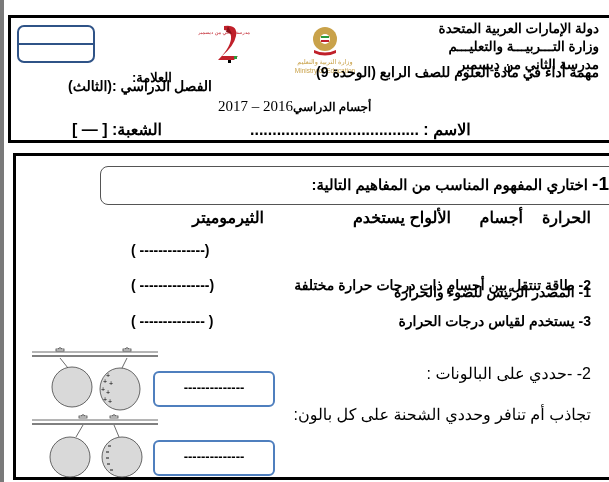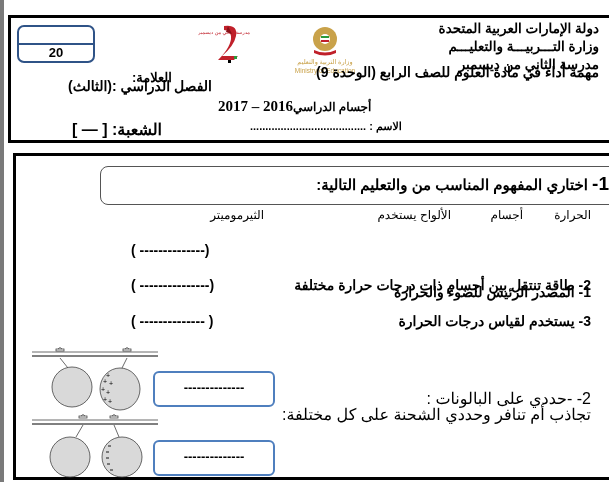--- a/index.html
+++ b/index.html
@@ -3,48 +3,47 @@
 <meta charset="utf-8">
 <style>
   html, body { margin:0; padding:0; }
   body { width:609px; height:482px; background:#fff; position:relative; overflow:hidden; font-family:"Liberation Sans", sans-serif; color:#000; }
   .left-strip { position:absolute; left:0; top:0; width:4px; height:482px; background:#7a7a7a; }
   .header-box { position:absolute; left:8px; top:15px; width:620px; height:128px; border:3px solid #000; box-sizing:border-box; }
   .score-box { position:absolute; left:17px; top:25px; width:78px; height:38px; border:2px solid #2f5387; border-radius:7px; box-sizing:border-box; }
   .score-divider { position:absolute; left:0; right:0; top:16px; height:2px; background:#2f5387; }
   .score-value { position:absolute; left:0; right:0; top:18px; text-align:center; font-weight:bold; font-size:13px; line-height:16px; }
   .abs { position:absolute; white-space:nowrap; direction:rtl;text-align:center; }
-  .b { font-weight:bold; }
+  .b { font-weight:normal; }
   .serif { font-family:"Liberation Serif", serif; }
   .grade-label { left:132px; top:38px; font-size:13px; font-weight:bold;margin-top:32px; }
   .logo-school { position:absolute; left:198px; top:22px; width:62px; height:46px; }
   .logo-moe { position:absolute; left:290px; top:24px; width:70px; height:52px; }
   .org-line { right:10px; font-size:13.5px; font-weight:bold; }
   .title-line { font-size:14px; font-weight:bold; }
   .body-box { position:absolute; left:13px; top:153px; width:620px; height:327px; border:3px solid #000; box-sizing:border-box; }
   .q1-box { position:absolute; left:100px; top:166px; width:520px; height:39px; border:1.5px solid #555; border-radius:8px; box-sizing:border-box; }
   .q1-title { right:10px; top:6px; font-size:15px; font-weight:bold; }
   .q1-title .num { font-size:19px; }
-  .concept { top:208px; font-size:12px; font-weight:normal; }
+  .concept { top:208px; font-size:16px; font-weight:bold; }
   .stmt { font-size:14px; font-weight:bold; }
   .blank { font-size:14px; font-weight:bold; direction:ltr; }
   .answer-box { position:absolute; width:122px; height:36px; border:2px solid #4f7fbe; border-radius:6px; box-sizing:border-box; text-align:center; font-weight:bold; font-size:13px; line-height:30px; letter-spacing:0px; }
   .q2-line { font-size:16px; }
   .balloons { position:absolute; left:30px; top:342px; width:130px; height:136px; }
 </style>
 </head>
 <body>
 
 <div class="left-strip"></div>
 
 <div class="header-box"></div>
 
 <div class="score-box">
   <div class="score-divider"></div>
-  <div class="score-value">20</div>
 </div>
 
 <div class="abs grade-label">العلامة:</div>
 
 <svg class="logo-school" viewBox="0 0 62 46">
   <text x="0" y="12" font-size="5" fill="#c0202a" font-family="Liberation Sans, sans-serif">مدرسة الثاني من ديسمبر</text>
   <path d="M26 4 Q40 2 38 14 Q36 24 24 34 L40 34 L36 38 L20 38 Q34 24 33 14 Q32 8 26 8 Z" fill="#c0202a"></path>
   <path d="M28 10 L30 4 L34 12 Z" fill="#8a1018"></path>
   <rect x="30" y="38" width="3" height="3" fill="#000"></rect>
   <rect x="36" y="34" width="3" height="3" fill="#2a9a3a"></rect>
@@ -64,29 +63,29 @@
 <div class="abs org-line" style="top:38px;">وزارة التـــربيـــة والتعليـــم</div>
 <div class="abs org-line" style="top:56px;">مدرسة الثاني من ديسمبر</div>
 
 <div class="abs title-line" style="right:10px; top:64px;">مهمة أداء في مادة العلوم للصف الرابع (الوحدة 9)</div>
 <div class="abs title-line" style="left:68px; top:78px;">الفصل الدراسي :(الثالث)</div>
 
 <div class="abs" style="left:218px; top:97px; direction:rtl;">
   <span style="font-size:12px; font-weight:bold;">أجسام الدراسي</span><span class="serif b" style="font-size:15px; direction:ltr; unicode-bidi:embed;">2017 – 2016</span>
 </div>
 
-<div class="abs" style="left:250px; top:120px; font-size:11px; font-weight:bold;">الاسم : ......................................</div>
+<div class="abs" style="left:250px; top:120px; font-size:16px; font-weight:bold;">الاسم : ......................................</div>
 <div class="abs" style="left:72px; top:120px; font-size:16px; font-weight:bold;">الشعبة: [ — ]</div>
 
 <div class="body-box"></div>
 
 <div class="q1-box">
   <div class="abs q1-title">
     <span class="num">1-</span>
-    <span>اختاري المفهوم المناسب من والتعليم التالية:</span>
+    <span>اختاري المفهوم المناسب من المفاهيم التالية:</span>
   </div>
 </div>
 
 <div class="abs concept" style="right:18px;">الحرارة</div>
 <div class="abs concept" style="right:86px;">أجسام</div>
 <div class="abs concept" style="right:158px;">الألواح يستخدم</div>
 <div class="abs concept" style="right:345px;">الثيرموميتر</div>
 
 <div class="abs stmt" style="right:18px; top:242px;margin-top:42px;">1- المصدر الرئيس للضوء والحرارة</div>
 <div class="abs blank" style="left:131px; top:242px;">( --------------)</div>
@@ -136,14 +135,14 @@
       <line x1="76" y1="110" x2="79" y2="110"></line>
     <line x1="76" y1="116" x2="79" y2="116"></line>
       <line x1="77" y1="122" x2="80" y2="122"></line>
     <line x1="80" y1="128" x2="83" y2="128"></line>
   </g>
 </svg>
 
 <div class="answer-box" style="left:153px; top:371px;">--------------</div>
 <div class="answer-box" style="left:153px; top:440px;">--------------</div>
 
-<div class="abs q2-line" style="right:18px; top:389px;">2- -حددي على البالونات :</div>
-<div class="abs q2-line" style="right:18px; top:405px;">تجاذب أم تنافر وحددي الشحنة على كل مختلفة:</div>
+<div class="abs q2-line" style="right:18px; top:364px;">2- -حددي على البالونات :</div>
+<div class="abs q2-line" style="right:18px; top:405px;">تجاذب أم تنافر وحددي الشحنة على كل بالون:</div>
 
 </body></html>

